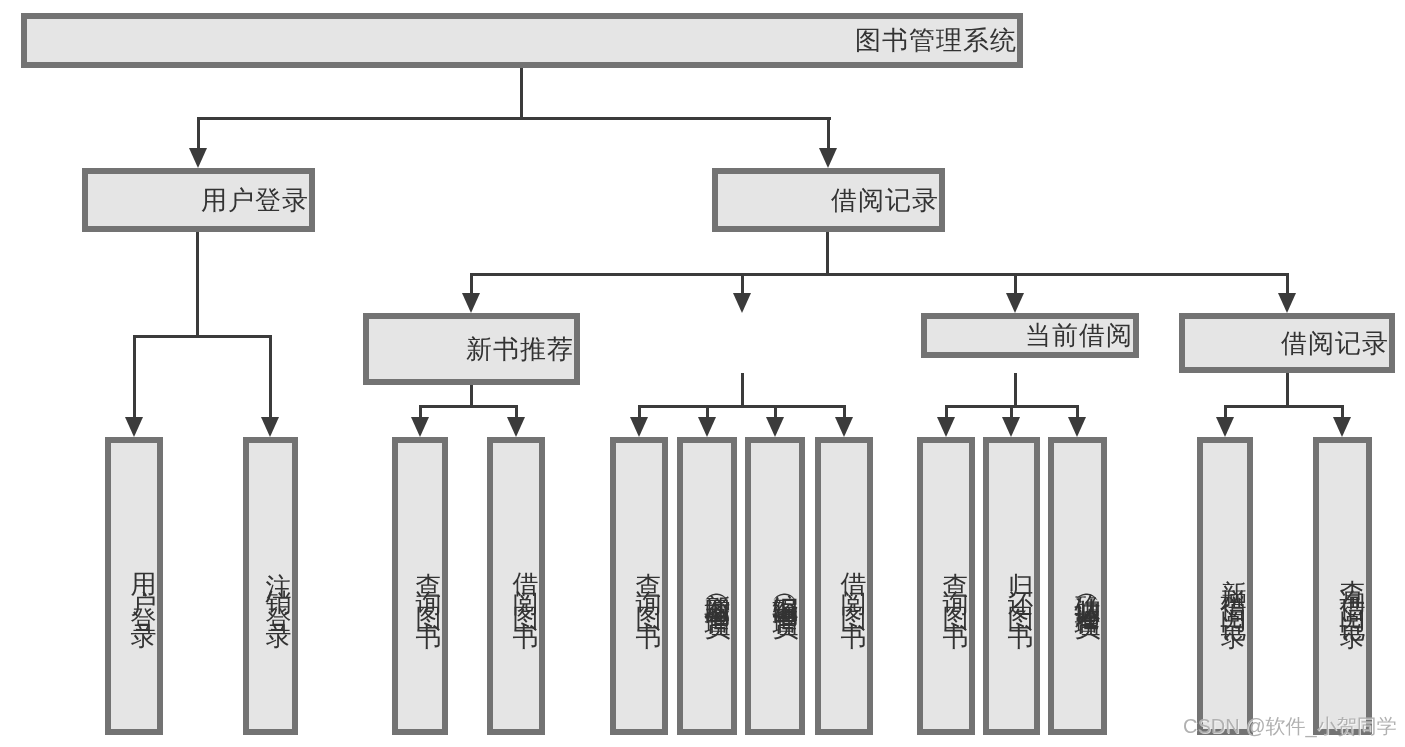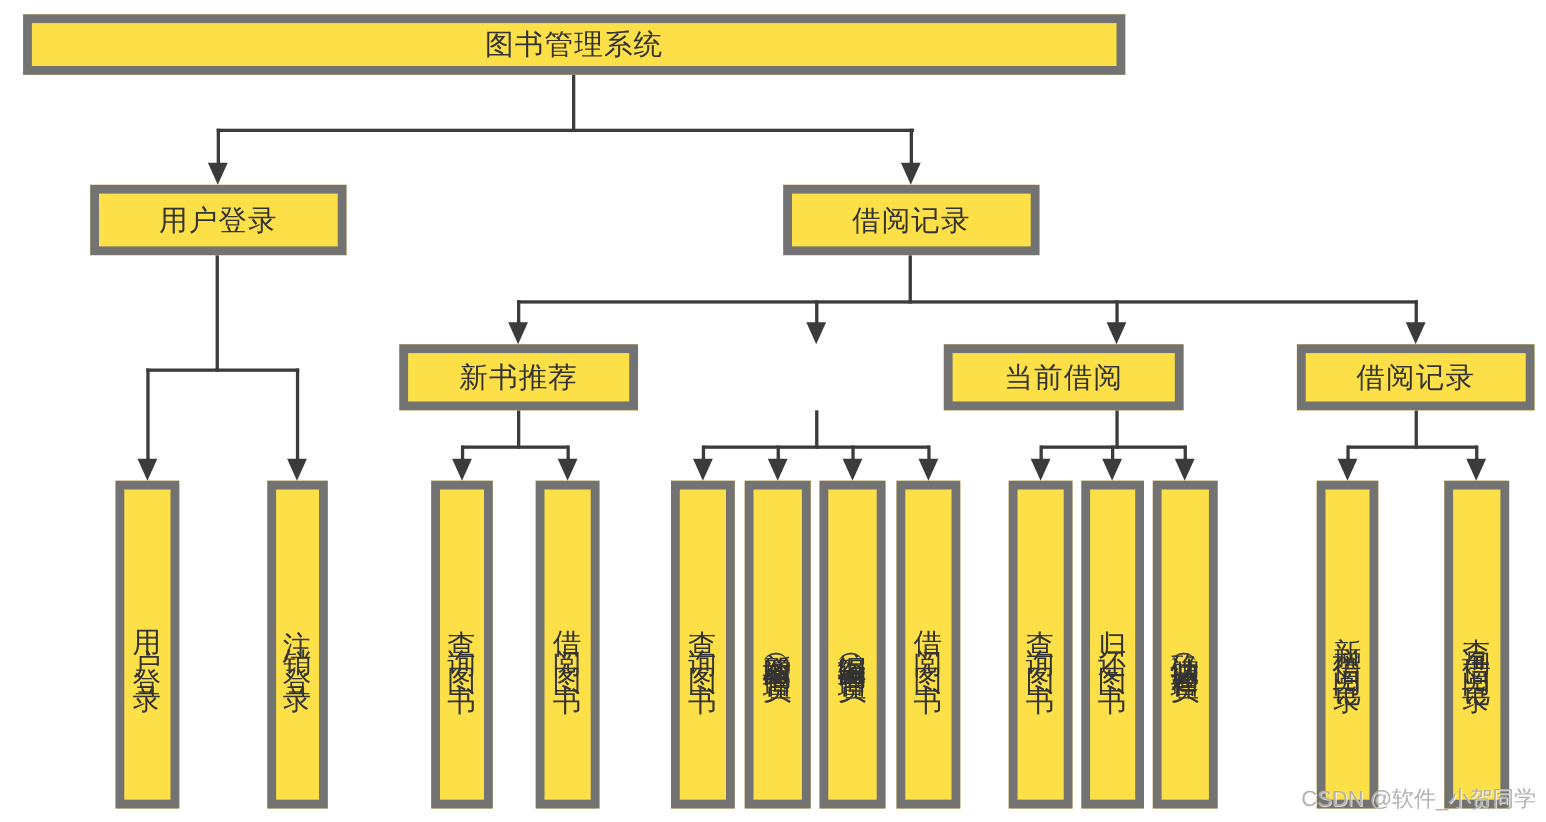--- a/index.html
+++ b/index.html
@@ -7,25 +7,25 @@
     position: relative;
     width: 1405px;
     height: 747px;
     background: #ffffff;
     font-family: "Liberation Sans", "DejaVu Sans", sans-serif;
     overflow: hidden;
   }
   .node {
     position: absolute;
     box-sizing: border-box;
-    border: 8px solid #737373;
-    background: #fde047;
+    border: 6px solid #737373;
+    background: #e5e5e5;
     display: flex;
     align-items: center;
-    justify-content: center;
+    justify-content: flex-end;
     color: #333333;
     z-index: 2;
   }
   .hbox span {
     font-size: 26px;
     letter-spacing: 1px;
     white-space: nowrap;
   }
   .vbox .vtext {
     writing-mode: vertical-rl;
@@ -96,24 +96,24 @@
   <div class="hline" style="left:470px;top:273px;width:819px"></div>
   <div class="vline" style="left:470px;top:273px;height:23px"></div>
   <div class="tri" style="left:462px;top:293px"></div>
   <div class="vline" style="left:741px;top:273px;height:23px"></div>
   <div class="tri" style="left:733px;top:293px"></div>
   <div class="vline" style="left:1014px;top:273px;height:23px"></div>
   <div class="tri" style="left:1006px;top:293px"></div>
   <div class="vline" style="left:1286px;top:273px;height:23px"></div>
   <div class="tri" style="left:1278px;top:293px"></div>
 
-  <div class="node hbox" style="left:363px;top:313px;width:217px;height:60px">
+  <div class="node hbox" style="left:363px;top:313px;width:217px;height:72px">
     <span>新书推荐</span>
   </div>
-  <div class="node hbox" style="left:858px;top:313px;width:218px;height:60px">
+  <div class="node hbox" style="left:921px;top:313px;width:218px;height:45px">
     <span>当前借阅</span>
   </div>
   <div class="node hbox" style="left:1179px;top:313px;width:216px;height:60px">
     <span>借阅记录</span>
   </div>
 
   <div class="vline" style="left:470px;top:373px;height:35px"></div>
   <div class="hline" style="left:420px;top:405px;width:97px"></div>
   <div class="vline" style="left:419px;top:405px;height:15px"></div>
   <div class="tri" style="left:411px;top:417px"></div>

